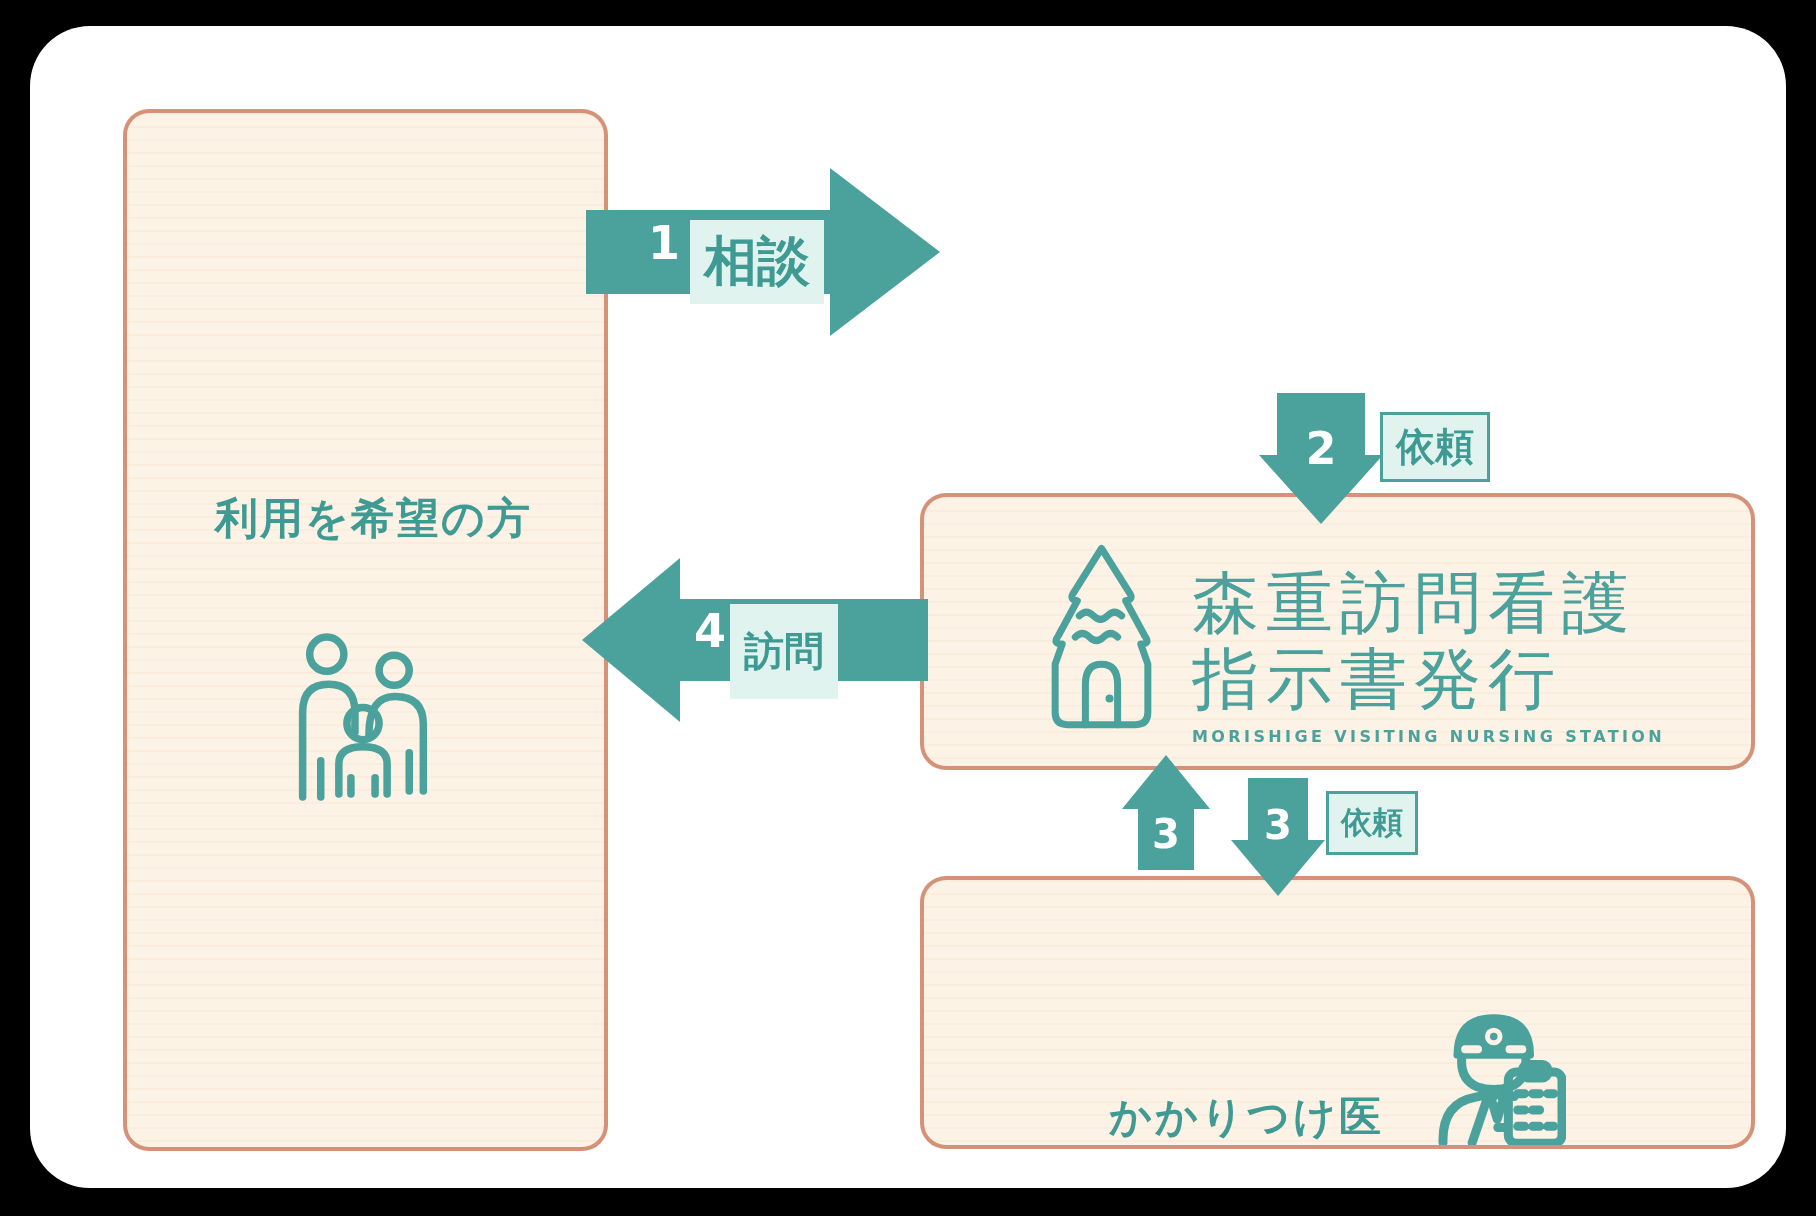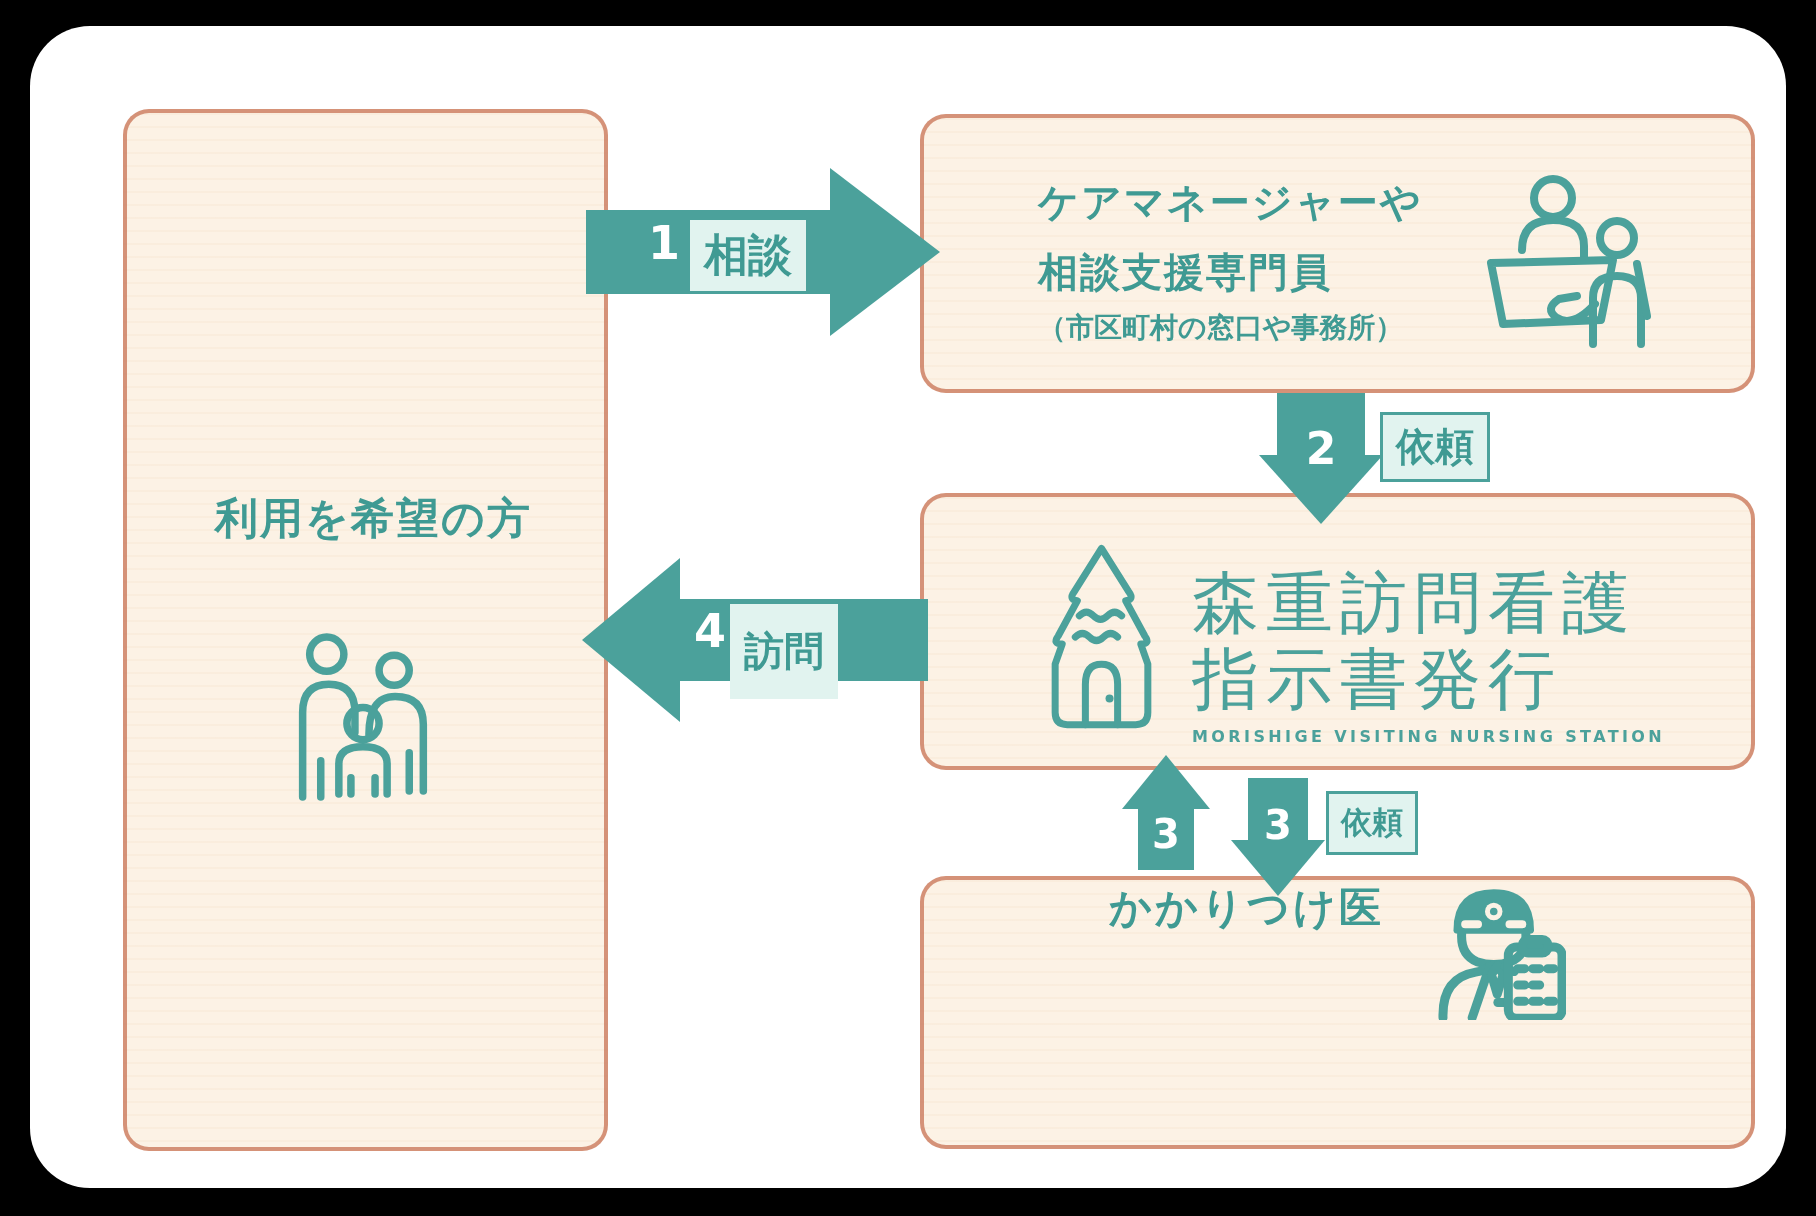--- a/index.html
+++ b/index.html
@@ -21,21 +21,21 @@
     box-shadow:0 0 14px rgba(0,0,0,0.25), 0 10px 30px rgba(0,0,0,0.5);
   }
   .box{
     position:absolute;background:var(--cream);
     background-image:repeating-linear-gradient(180deg, rgba(233,196,148,0.10) 0px, rgba(233,196,148,0.10) 2px, transparent 2px, transparent 13px);
     border:4px solid rgba(201,119,90,0.78);border-radius:26px;z-index:1;
   }
   .box-user{left:93px;top:83px;width:485px;height:1042px;}
   .box-care{left:890px;top:88px;width:835px;height:279px;}
   .box-station{left:890px;top:467px;width:835px;height:277px;}
-  .box-doctor{left:890px;top:850px;width:835px;height:273px;display:flex;align-items:flex-start;justify-content:center;gap:48px;}
+  .box-doctor{left:890px;top:850px;width:835px;height:273px;display:flex;align-items:flex-end;justify-content:center;gap:48px;}
 
   .user-text{position:absolute;top:372px;left:8px;width:100%;text-align:center;
     color:var(--teal-text);font-weight:bold;font-size:43px;line-height:67px;letter-spacing:2px;}
   .family-icon{position:absolute;top:515px;left:50%;transform:translateX(-50%);}
 
   .care-text{position:absolute;left:114px;top:60px;color:var(--teal-text);font-weight:bold;}
   .care-line{font-size:40px;line-height:48px;letter-spacing:2px;}
   .care-line+.care-line{margin-top:22px;}
   .care-sub{font-size:28px;line-height:36px;margin-top:14px;letter-spacing:0px;}
   .desk-icon{position:absolute;right:96px;top:50px;}
@@ -55,21 +55,21 @@
     font-weight:bold;white-space:nowrap;
   }
   .tag.bordered{border:3px solid var(--teal);}
 
   
   .arrow-1{left:556px;top:142px;width:354px;height:168px;}
   .arrow-1 .body{left:0;top:42px;width:246px;height:84px;}
   .arrow-1 .head{position:absolute;left:244px;top:0;width:0;height:0;
     border-top:84px solid transparent;border-bottom:84px solid transparent;border-left:110px solid var(--teal);}
   .arrow-1 .num{left:62px;top:48px;font-size:46px;}
-  .tag-soudan{left:660px;top:194px;padding:6px 14px;font-size:44px;}
+  .tag-soudan{left:660px;top:194px;padding:6px 14px;font-size:53px;}
 
   
   .arrow-2{left:1229px;top:367px;width:124px;height:131px;}
   .arrow-2 .body{left:18px;top:0;width:88px;height:63px;}
   .arrow-2 .head{position:absolute;left:0;top:62px;width:0;height:0;
     border-left:62px solid transparent;border-right:62px solid transparent;border-top:69px solid var(--teal);}
   .arrow-2 .num{left:0;top:30px;width:100%;text-align:center;font-size:44px;}
   .tag-irai2{left:1350px;top:386px;padding:5px 13px;font-size:39px;}
 
   
@@ -115,36 +115,20 @@
         <path d="M30,168 V132"></path>
         <circle cx="103" cy="42" r="15"></circle>
         <path d="M78,108 Q77,68 104,68 Q132,68 132,96 V162"></path>
         <path d="M118,162 V124"></path>
         <circle cx="72" cy="95" r="16"></circle>
         <path d="M48,165 V135 Q48,118 72,118 Q96,118 96,135 V165"></path>
         <path d="M60,165 V149 M84,165 V149"></path>
       </svg>
     </div>
 
-    <div class="box box-care">
-      <div class="care-text">
-        <div class="care-line">ケアマネージャーや</div>
-        <div class="care-line">相談支援専門員</div>
-        <div class="care-sub">（市区町村の窓口や事務所）</div>
-      </div>
-      <svg class="icon desk-icon" width="190" height="180" viewBox="0 0 190 180" fill="none" stroke="#4ba19b" stroke-width="8" stroke-linecap="round" stroke-linejoin="round">
-        <circle cx="88" cy="30" r="19"></circle>
-        <path d="M57,82 Q57,52 88,52 Q119,52 119,78 V90"></path>
-        <path d="M26,95 L148,92 L136,152 L38,156 Z"></path>
-        <circle cx="152" cy="70" r="17"></circle>
-        <path d="M128,176 V130 Q128,108 152,108 Q176,108 176,130 V176"></path>
-        <path d="M130,136 Q108,160 92,150 Q79,141 94,131 L112,128"></path>
-        <path d="M172,96 L182,148"></path>
-      </svg>
-    </div>
 
     <div class="box box-station">
       <svg class="icon station-logo-icon" width="136" height="192" viewBox="0 0 135 190" fill="none" stroke="#4ba19b" stroke-width="7" stroke-linecap="round" stroke-linejoin="round">
         <path d="M67,7 L94,50 Q100,58 91,59 L110,94 Q116,102 106,102 L113,122 L113,170 Q113,182 101,182 L33,182 Q21,182 21,170 L21,122 L28,102 Q18,102 24,94 L43,59 Q34,58 40,50 Z"></path>
         <path d="M45,74 q7,-7 14,0 q7,7 14,0 q7,-7 14,0"></path>
         <path d="M41,95 q7,-7 14,0 q7,7 14,0 q7,-7 14,0"></path>
         <path d="M51,182 L51,142 Q51,122 67,122 Q83,122 83,142 L83,182"></path>
         <circle cx="75" cy="156" r="4" fill="#4ba19b" stroke="none"></circle>
       </svg>
       <div class="station-text">

